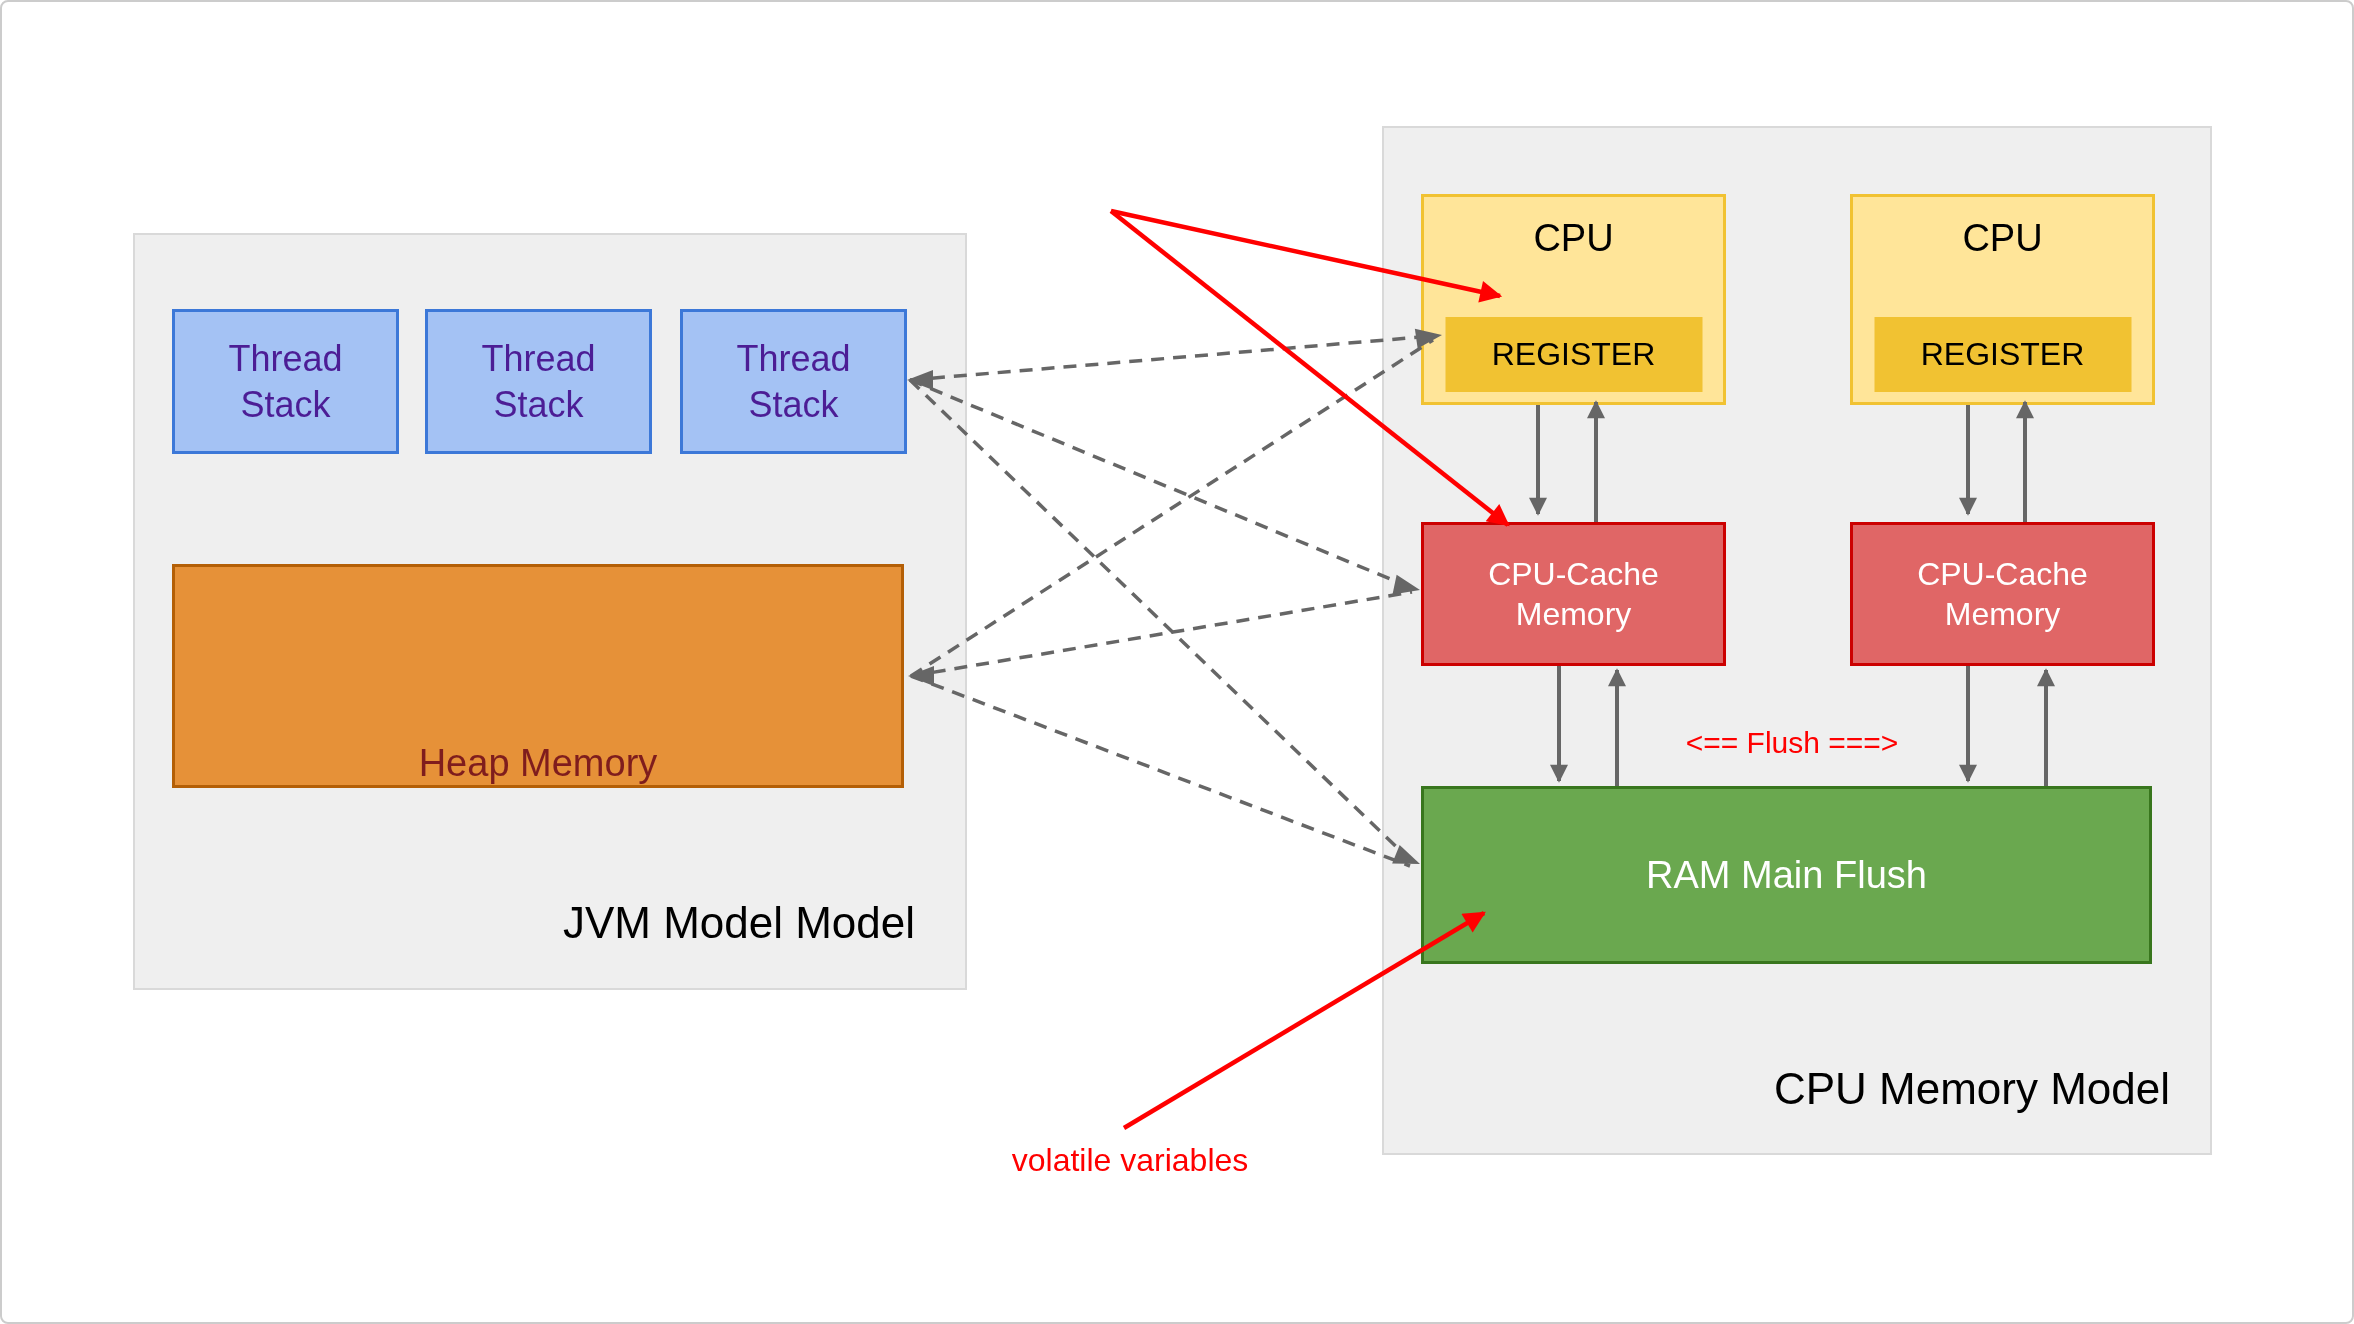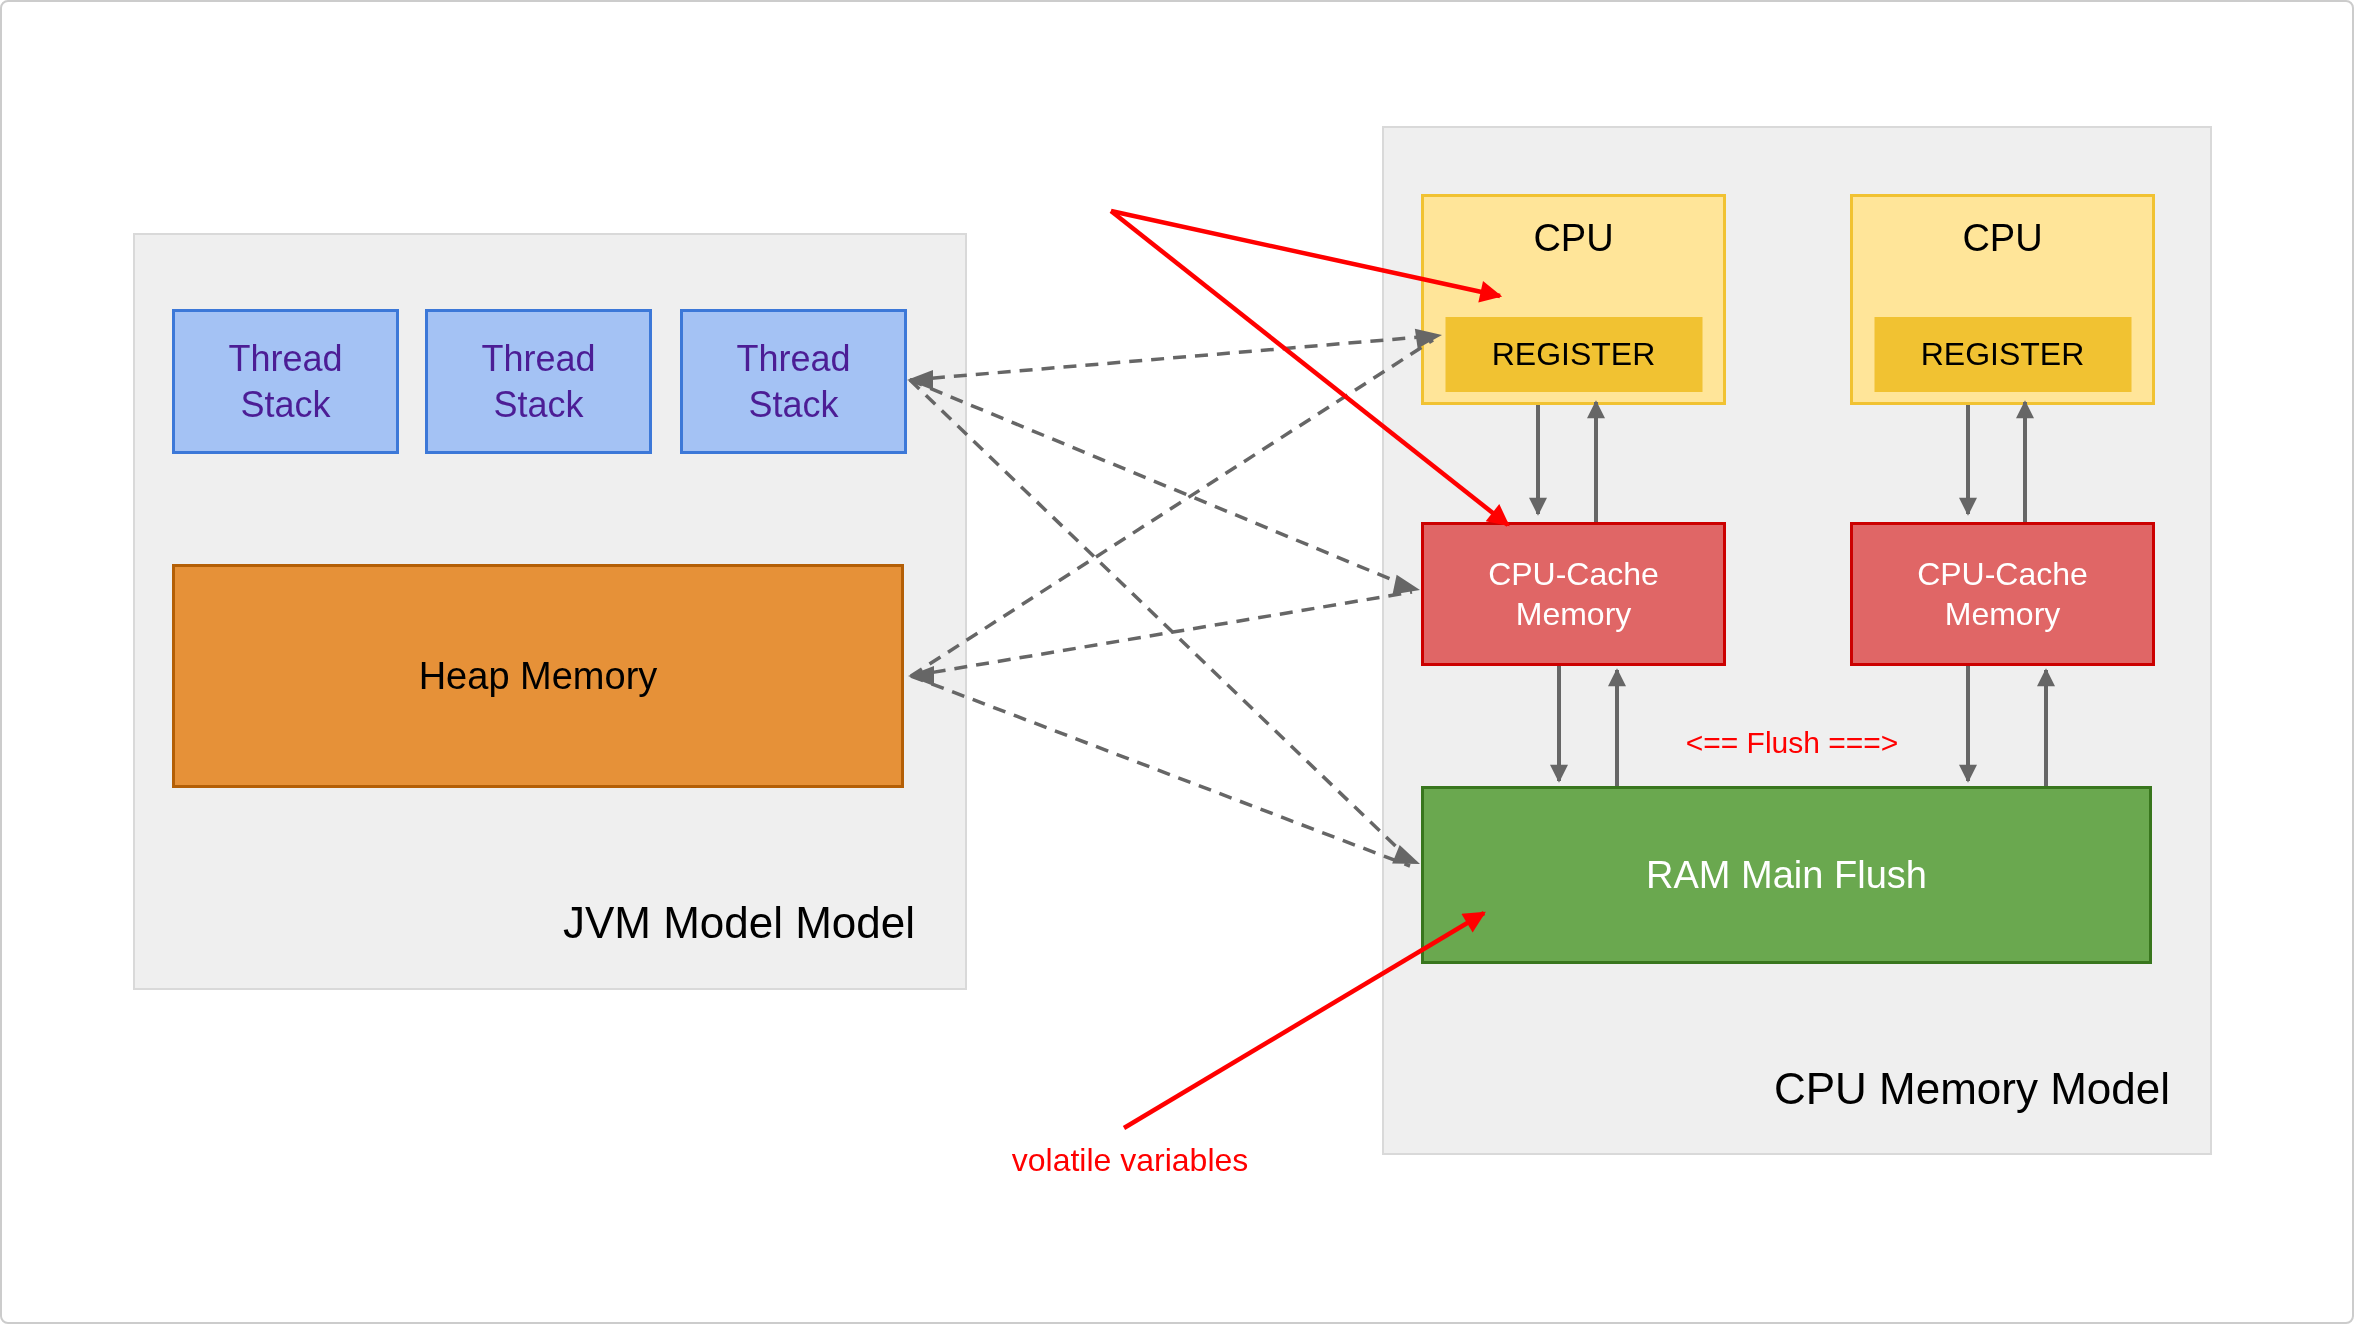--- a/index.html
+++ b/index.html
@@ -34,21 +34,21 @@
     color:#4c1d95;font-size:36px;line-height:46px;
     white-space:pre-line;
   }
   .thread-1{left:170px;}
   .thread-2{left:423px;}
   .thread-3{left:678px;}
   .heap{
     left:170px;top:562px;width:732px;height:224px;
     background:var(--c-heap-fill,#e69138);
     border:3px solid var(--c-heap-border,#b45f06);
-    color:#000000;font-size:38px;
+    color:#7f1d1d;font-size:38px;align-items:flex-end;
   }
   .cpu-box{
     top:192px;width:305px;height:211px;
     background:var(--c-cpu-fill,#ffe599);
     border:3px solid var(--c-cpu-border,#f1c232);
   }
   .cpu-1{left:1419px;}
   .cpu-2{left:1848px;}
   .cpu-label{
     position:absolute;top:20px;left:0;width:100%;

